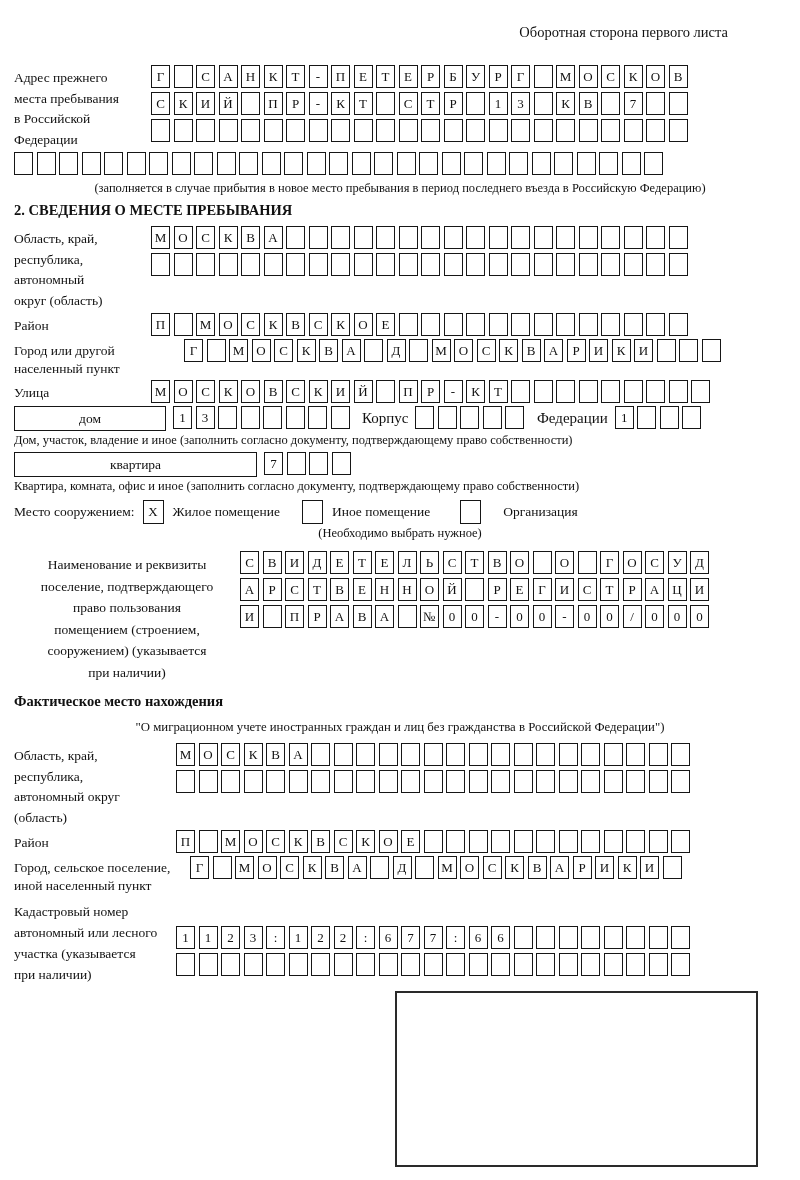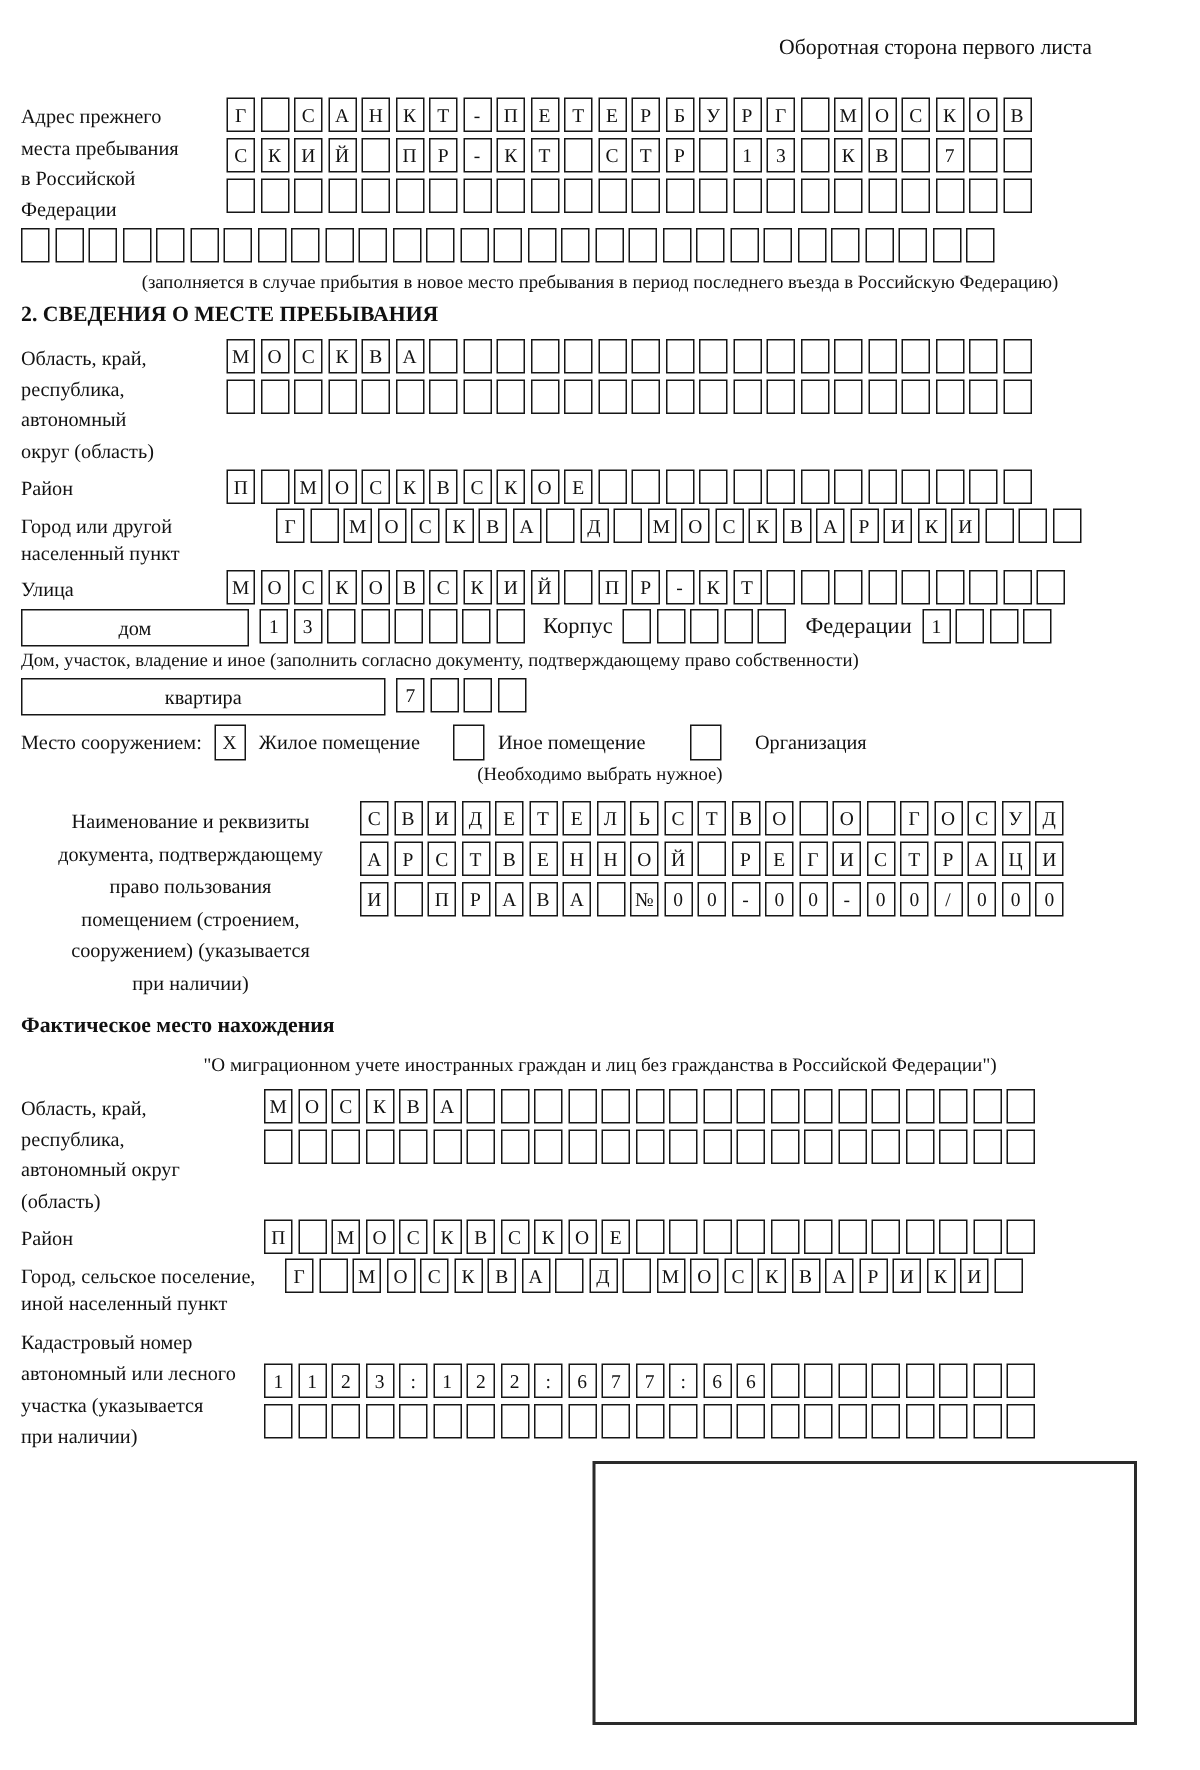--- a/index.html
+++ b/index.html
@@ -371,36 +371,37 @@
 
   <div class="row">
     <div class="widebox" style="width:243px;">квартира</div>
     <div class="cells">
         <span class="cell">7</span>
         <span class="cell"></span>
         <span class="cell"></span>
         <span class="cell"></span>
       </div>
   </div>
+  <div class="caption">Квартира, комната, офис и иное (заполнить согласно документу, подтверждающему право собственности)</div>
 
   <div class="stay-row">
     <span>Место сооружением:</span>
     <span class="cbox" style="margin-left:8px;">X</span>
     <span>Жилое помещение</span>
     <span class="cbox" style="margin-left:22px;"></span>
     <span>Иное помещение</span>
     <span class="cbox" style="margin-left:30px; margin-right:22px;"></span>
     <span>Организация</span>
   </div>
   <div class="subnote">(Необходимо выбрать нужное)</div>
 
   <div class="row mb8">
     <div class="label w226" style="line-height:21.5px;">
         <div>Наименование и реквизиты</div>
-        <div>документа, подтверждающему</div>
+        <div>поселение, подтверждающего</div>
         <div>право пользования</div>
         <div>помещением (строением,</div>
         <div>сооружением) (указывается</div>
         <div>при наличии)</div>
       </div>
     <div class="rows-stack">
       <div class="cells">
           <span class="cell">С</span>
           <span class="cell">В</span>
           <span class="cell">И</span>

